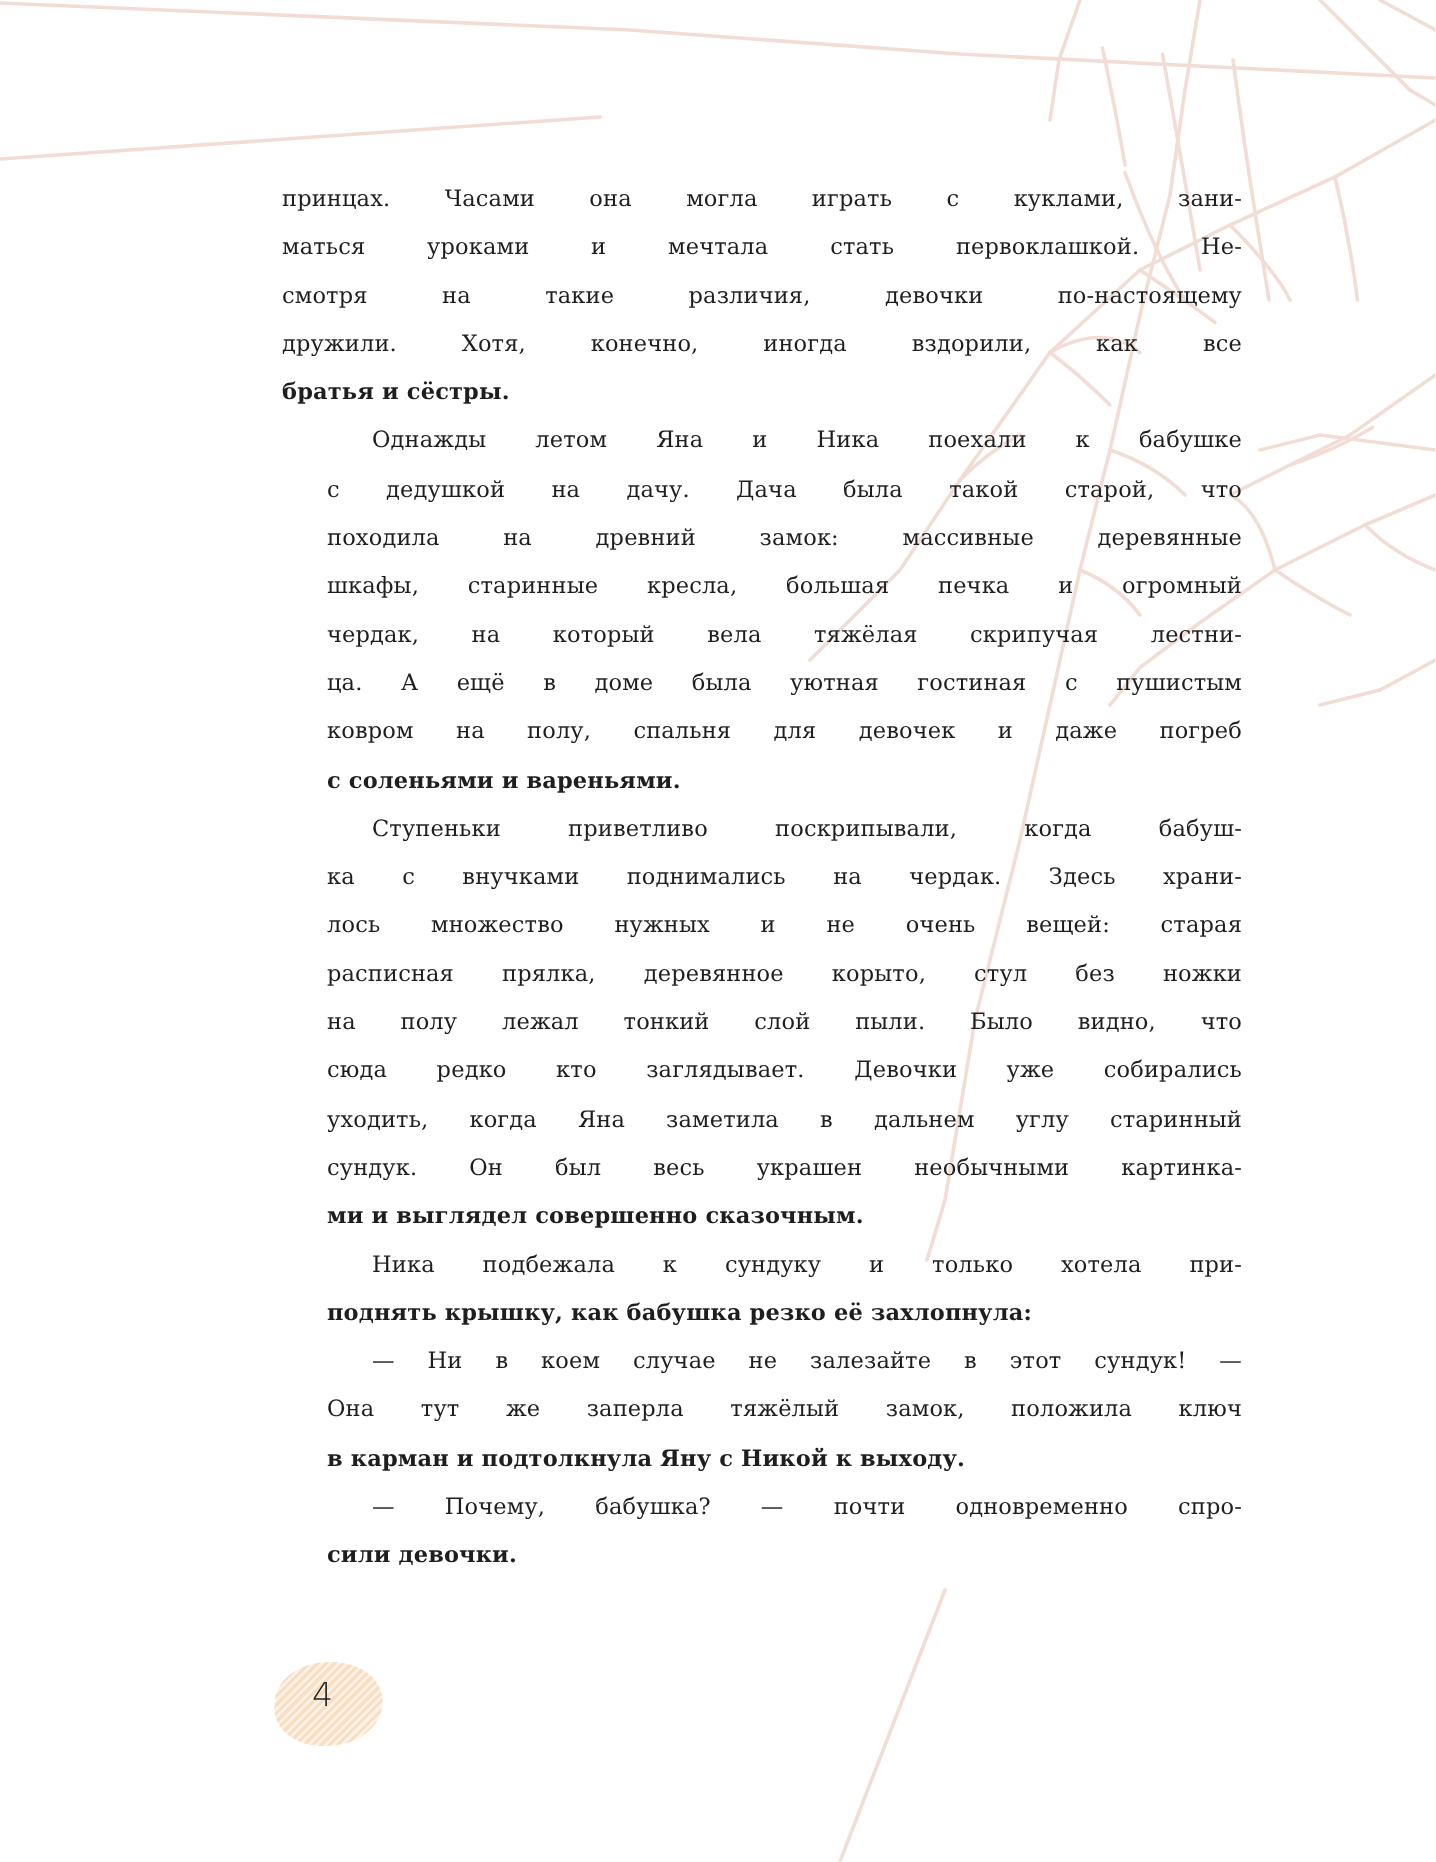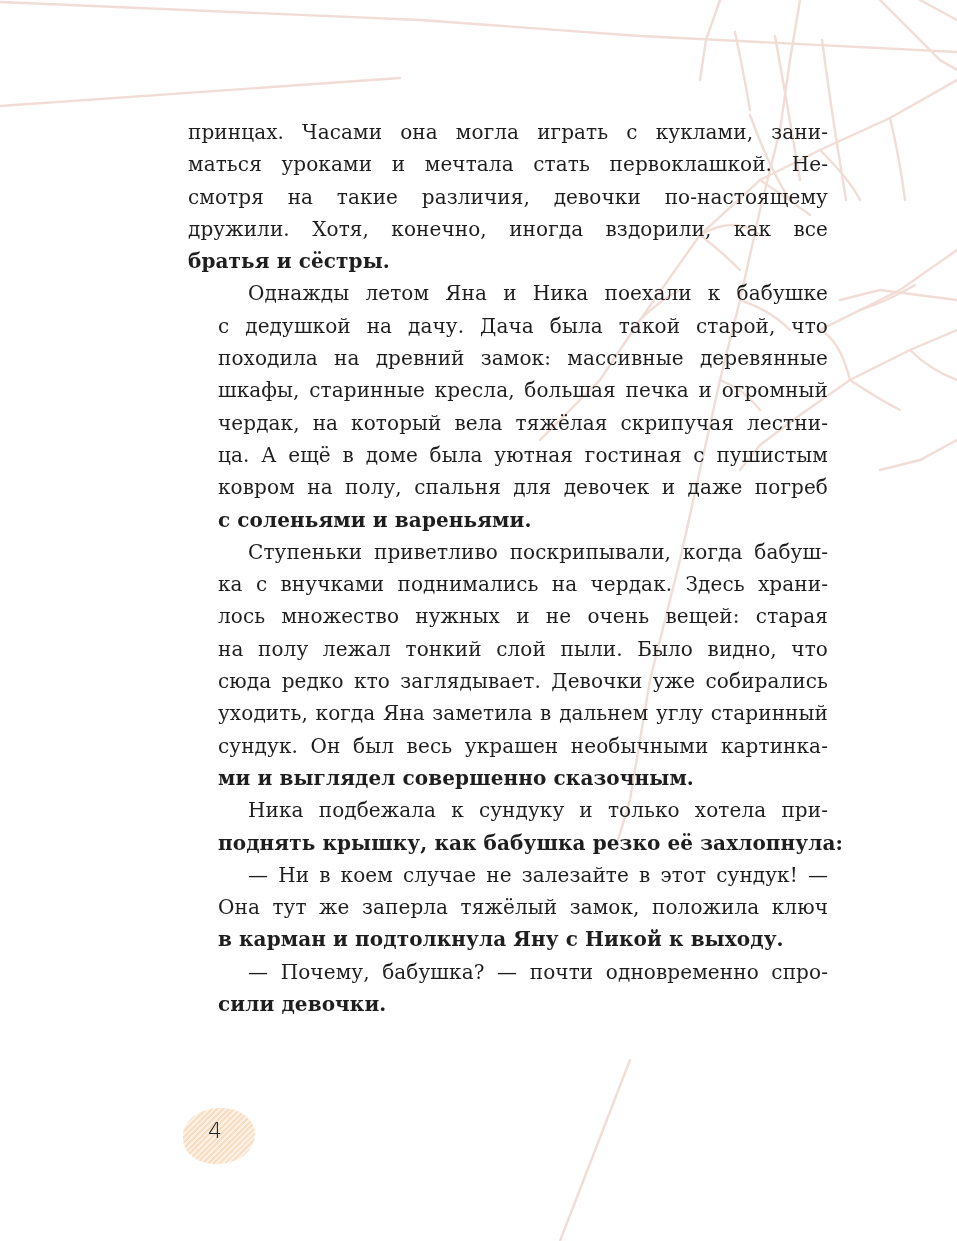--- a/index.html
+++ b/index.html
@@ -5,21 +5,21 @@
   html, body { margin: 0; padding: 0; }
   body {
     width: 957px; height: 1241px; overflow: hidden;
     background: #ffffff; position: relative;
   }
   .page { position: absolute; left: 0; top: 0; width: 957px; height: 1241px; }
   .web { position: absolute; left: 0; top: 0; width: 957px; height: 1241px; pointer-events: none; }
   .text {
     position: absolute; left: 188px; top: 116px; width: 640px;
     font-family: "DejaVu Serif", "Liberation Serif", serif;
-    font-size: 20px; line-height: 32.3px; color: #1e1e1e;
+    font-size: 15px; line-height: 32.3px; color: #1e1e1e;
     letter-spacing: 0.1px;
   }
   .text p { margin: 0; text-align: justify; text-align-last: auto; hyphens: manual; }
   .text p.indent { text-indent: 30px; }
   .line { display: block; text-align: justify; text-align-last: justify; white-space: nowrap; }
   .line.last { text-align-last: left; font-weight: bold; }
   .pagenum-wrap {
     position: absolute; left: 183px; top: 1108px; width: 72px; height: 56px;
   }
   .pagenum-blob {
@@ -87,20 +87,21 @@
       <span class="line">шкафы, старинные кресла, большая печка и огромный</span>
       <span class="line">чердак, на который вела тяжёлая скрипучая лестни-</span>
       <span class="line">ца. А ещё в доме была уютная гостиная с пушистым</span>
       <span class="line">ковром на полу, спальня для девочек и даже погреб</span>
       <span class="line last">с соленьями и вареньями.</span>
     </p>
     <p class="indent">
       <span class="line" style="padding-left:30px">Ступеньки приветливо поскрипывали, когда бабуш-</span>
       <span class="line">ка с внучками поднимались на чердак. Здесь храни-</span>
       <span class="line">лось множество нужных и не очень вещей: старая</span>
+      <span class="line">расписная прялка, деревянное корыто, стул без ножки</span>
       <span class="line">на полу лежал тонкий слой пыли. Было видно, что</span>
       <span class="line">сюда редко кто заглядывает. Девочки уже собирались</span>
       <span class="line">уходить, когда Яна заметила в дальнем углу старинный</span>
       <span class="line">сундук. Он был весь украшен необычными картинка-</span>
       <span class="line last">ми и выглядел совершенно сказочным.</span>
     </p>
     <p class="indent">
       <span class="line" style="padding-left:30px">Ника подбежала к сундуку и только хотела при-</span>
       <span class="line last">поднять крышку, как бабушка резко её захлопнула:</span>
     </p>

